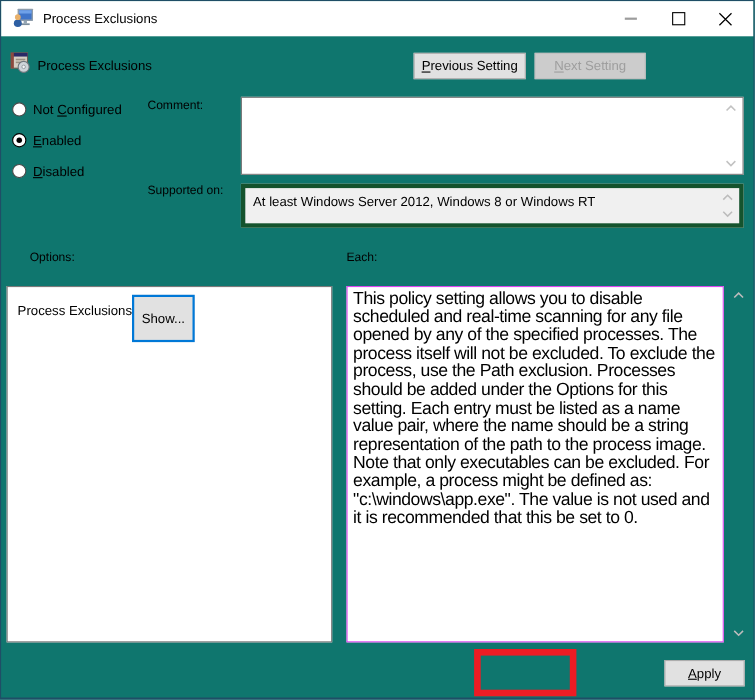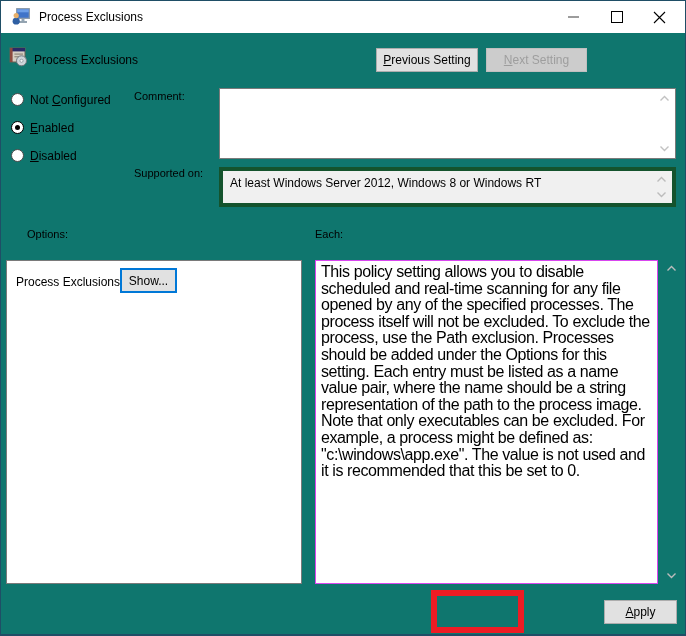--- a/index.html
+++ b/index.html
@@ -71,21 +71,21 @@
     background: #f0f0f0; border: 4px solid #14532d; padding: 5px 26px 4px 7px;
   }
   .scroll-chevron { position: absolute; width: 11px; height: 7px; }
 
   .options-box {
     position: absolute; left: 5px; top: 259px; width: 296px; height: 324px;
     background: #fff; border: 1px solid #7a7a7a;
   }
   .options-setting-label { position: absolute; left: 9px; top: 14px; }
   .show-btn {
-    position: absolute; left: 113px; top: 7px; width: 57px; height: 25px;
+    position: absolute; left: 113px; top: 7px; width: 57px; height: 43px;
     background: #e1e1e1; border: 2px solid #0078d7; font-size: 12px;
     font-family: "Liberation Sans", sans-serif;
     display: flex; align-items: center; justify-content: center; cursor: default;
   }
 
   .help-box {
     position: absolute; left: 314px; top: 259px; width: 343px; height: 324px;
     background: #fff; border: 1px solid #d946ef; padding: 3px 5px;
     font-size: 16px; line-height: 16.6px; letter-spacing: -0.4px;
     overflow: hidden;

